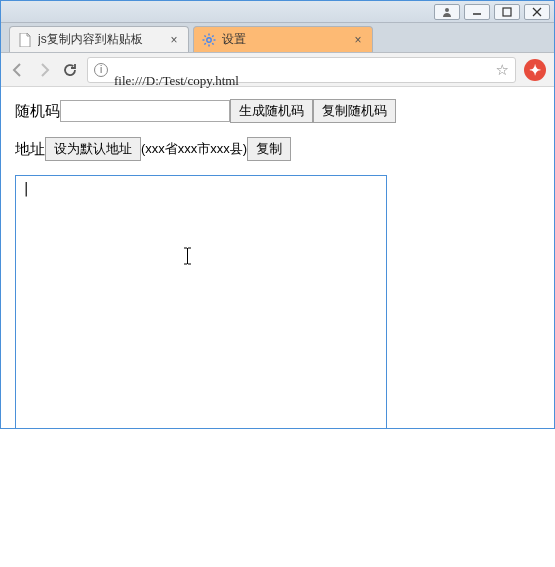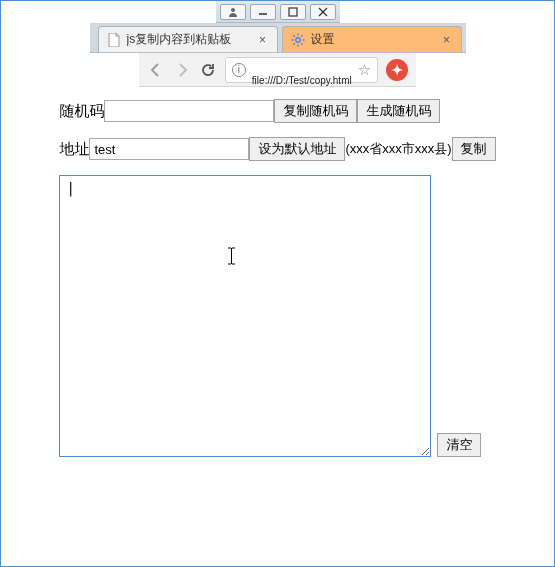--- a/index.html
+++ b/index.html
@@ -8,26 +8,25 @@
     font-family: Arial, "Microsoft YaHei", sans-serif;
     font-size: 13px;
     background: #fff;
     width: 555px;
     height: 567px;
     overflow: hidden;
   }
   
   .window {
     width: 555px;
-    height: 567px;
+    height: 429px;
     background: #fff;
     border: 1px solid #4a90d9;
     display: flex;
     flex-direction: column;
-    align-items: center;
   }
   .titlebar {
     height: 22px;
     background: linear-gradient(#dfe7ef, #d2dbe5);
     border-bottom: 1px solid #b0b8c2;
     display: flex;
     justify-content: flex-end;
     align-items: center;
     padding: 0 4px;
     gap: 4px;
@@ -139,23 +138,23 @@
   }
   .omnibox .info-icon {
     width:14px;height:14px;
     border:1px solid #888;border-radius:50%;
     display:flex;align-items:center;justify-content:center;
     font-size:10px;color:#666;
     flex-shrink:0;
   }
   .omnibox .url {
     flex:1;
-    font-size:10px;
+    font-size:13px;
     color:#222;
-    font-family: Liberation Sans, sans-serif;
+    font-family: Liberation Serif, serif;
     margin-top: 22px;
   }
   .omnibox .star {
     color:#888;font-size:15px;
   }
   .ext-btn {
     width:22px;height:22px;border-radius:50%;
     background:#e74c3c;
     display:flex;align-items:center;justify-content:center;
     color:#fff;font-weight:bold;font-size:14px;
@@ -308,27 +307,26 @@
     <div class="ext-btn">
       <span>✦</span>
     </div>
   </div>
 
   <div class="page page-rel">
 
     <div class="row">
       <span class="label">随机码</span>
       <input type="text" class="field random" value="" style="">
+      <button class="btn">生成随机码</button>
       <button class="btn">复制随机码</button>
-      <button class="btn">生成随机码</button>
     </div>
 
     <div class="row">
       <span class="label">地址</span>
-      <input type="text" class="field address" value="test" style="">
       <button class="btn">设为默认地址</button>
       <span class="paren">(xxx省xxx市xxx县)</span>
       <button class="btn">复制</button>
     </div>
 
     <div class="textarea-row">
       <textarea class="bigtext" style="">|</textarea>
       <button class="btn">清空</button>
     </div>
 

